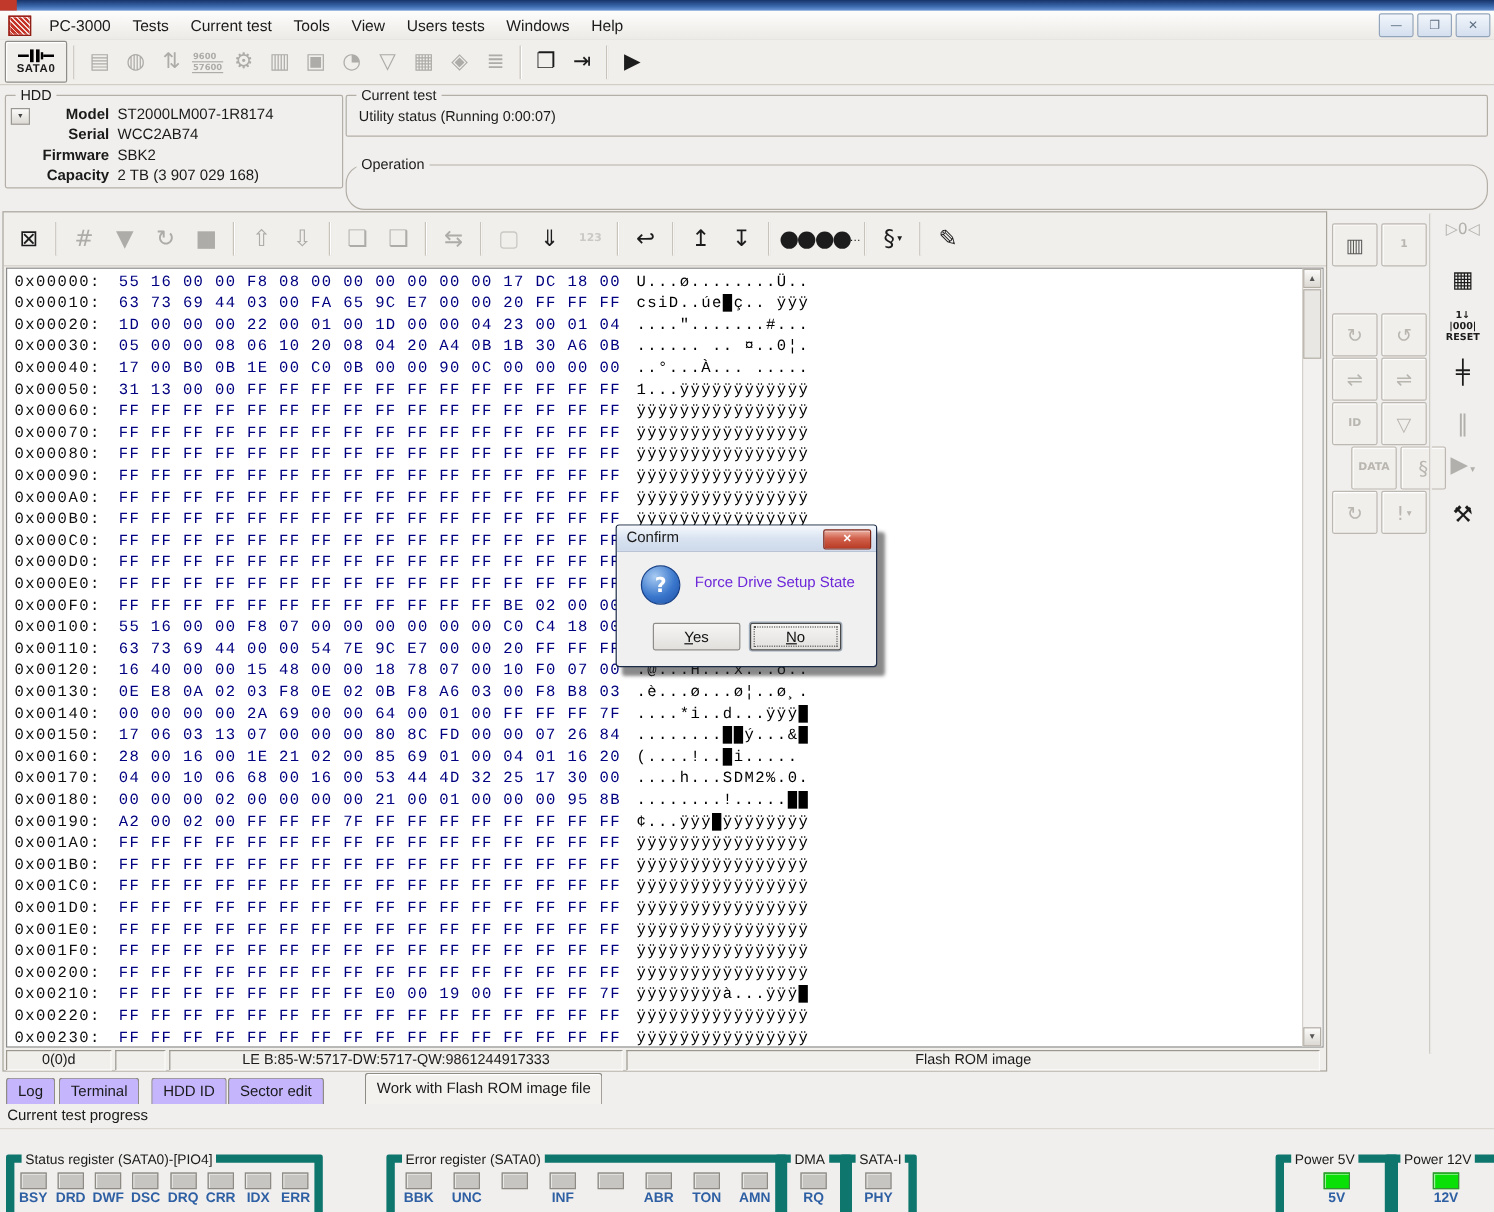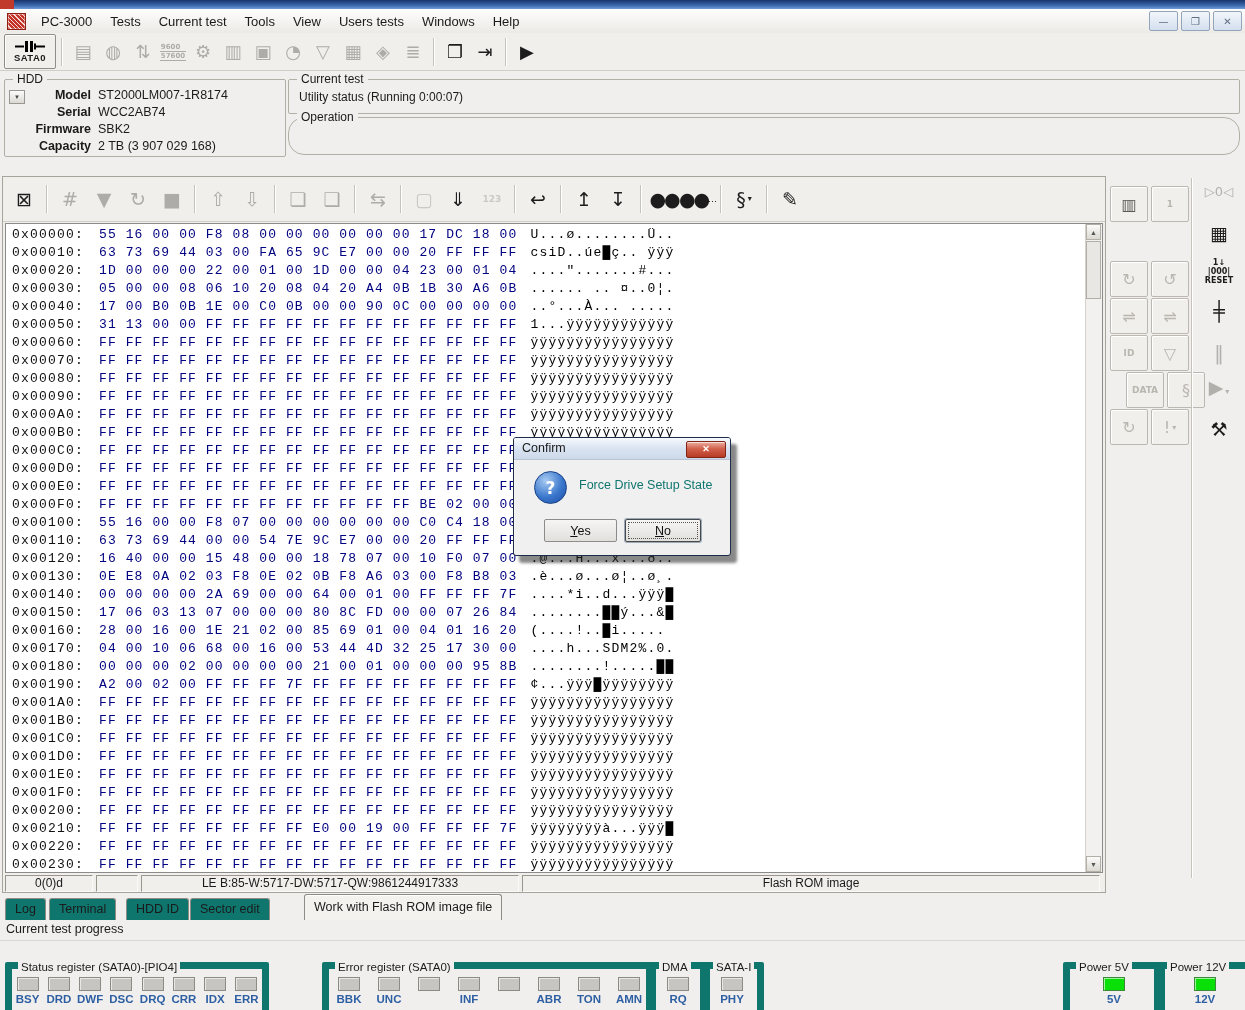--- a/index.html
+++ b/index.html
@@ -41,21 +41,21 @@
   .groupbox{position:absolute;border:1px solid #b3afa7;border-radius:2px;}
   .grouptitle{position:absolute;top:-8px;left:8px;background:#f0efed;padding:0 4px;font-size:12px;}
   #hddbox{left:4px;top:79px;width:280px;height:76px;}
   #hdd-dd{position:absolute;left:4px;top:10px;width:14px;height:12px;border:1px solid #9a9792;
       background:linear-gradient(#fbfbfa,#dcd9d3);font-size:6px;color:#444;display:flex;align-items:center;justify-content:center;}
   .hdd-row{position:absolute;left:0;width:100%;height:16px;font-size:12.5px;}
   .hdd-row .hl{position:absolute;left:0;width:86px;text-align:right;font-weight:bold;}
   .hdd-row .hv{position:absolute;left:93px;}
   #ctbox{left:288px;top:79px;width:950px;height:33px;}
   #ctbox .ct-status{position:absolute;left:10px;top:10px;font-size:12px;}
-  #opbox{left:288px;top:117px;width:950px;height:36px;border-radius:16px;}
+  #opbox{left:288px;top:137px;width:950px;height:36px;border-radius:16px;}
   
   #romrow{position:absolute;left:0;top:158px;width:1245px;height:16px;font-size:12.5px;font-weight:bold;}
   #rom-lbl{position:absolute;left:6px;}
   #br-lbl{position:absolute;left:713px;}
   #fam-lbl{position:absolute;left:783px;}
   
   #editor{position:absolute;left:2px;top:176px;width:1104px;height:717px;
       border:1px solid #a8a49c;background:#f1efec;box-sizing:border-box;}
   #hextb{position:absolute;left:0;top:0;width:100%;height:45px;border-bottom:1px solid #d2cec6;
       display:flex;align-items:center;padding-left:4px;box-sizing:border-box;}
@@ -82,21 +82,21 @@
   .rp-row{position:absolute;display:flex;gap:3px;}
   .rp-btn{width:36px;height:34px;border:1px solid #bcb8b1;border-radius:2px;background:#f1efec;
       box-shadow:inset 1px 1px 0 #fff;display:flex;align-items:center;justify-content:center;font-size:16px;}
   .rp-btn.txt{font-size:9px;font-weight:bold;letter-spacing:0;}
   #rtsep{position:absolute;left:1191px;top:178px;width:1px;height:700px;background:#c7c3bb;border-right:1px solid #fff;}
   #righttb{position:absolute;left:1194px;top:178px;width:50px;height:700px;}
   .rt-item{position:absolute;left:0;width:50px;text-align:center;font-size:19px;}
   .reset-ic{font-size:8px;font-weight:bold;line-height:9px;}
   
   #tabsrow{position:absolute;left:2px;top:894px;width:1240px;height:26px;}
-  .tab{position:absolute;bottom:0;height:21px;background:#0f766e;border:1px solid #8f8c86;
+  .tab{position:absolute;bottom:0;height:21px;background:#c4b5fd;border:1px solid #8f8c86;
       border-bottom:none;border-radius:3px 3px 0 0;font-size:12.5px;padding:0 9px;line-height:21px;}
   .tab.active{height:25px;background:#f4f2ef;line-height:25px;box-shadow:inset 0 1px 0 #fff;}
   #progresslbl{position:absolute;left:6px;top:922px;font-size:12.5px;}
   #progressline{position:absolute;left:0;top:940px;width:1245px;height:1px;background:#dbd8d2;}
   
   #registers{position:absolute;left:0;top:958px;width:1245px;height:52px;}
   .reg-box{position:absolute;top:4px;height:42px;border:7px solid #0f766e;border-radius:2px;}
   .reg-title{position:absolute;top:-8px;left:6px;background:#f0efed;padding:0 3px;font-size:11.5px;white-space:nowrap;}
   .led-wrap{position:absolute;top:8px;left:0;right:0;display:flex;justify-content:space-around;}
   .led-cell{display:flex;flex-direction:column;align-items:center;width:30px;}
@@ -113,21 +113,21 @@
       border-radius:2px 2px 0 0;}
   #dlg-title-text{position:absolute;left:8px;top:3px;font-size:12.5px;color:#1a1a1a;}
   #dlg-close{position:absolute;right:4px;top:3px;width:38px;height:15px;border-radius:2px;
       background:linear-gradient(#edb0a2,#d1614c 45%,#b83b24);border:1px solid #7e2516;
       box-shadow:inset 0 1px 0 rgba(255,255,255,.6);display:flex;align-items:center;justify-content:center;}
   #dlg-close .x{color:#fff;font-size:9px;font-weight:bold;line-height:9px;}
   #dlg-icon{position:absolute;left:20px;top:33px;width:31px;height:31px;border-radius:50%;
       background:radial-gradient(circle at 35% 28%,#a8cbf2,#3a77cc 55%,#1c4fa6);
       border:1px solid #173f86;color:#fff;font-size:17px;font-weight:bold;
       display:flex;align-items:center;justify-content:center;}
-  #dlg-msg{position:absolute;left:65px;top:40px;font-size:12.5px;color:#0f766e;}
+  #dlg-msg{position:absolute;left:65px;top:40px;font-size:12.5px;color:#6d28d9;}
   .dlg-btn{position:absolute;top:81px;height:23px;font-size:12.5px;color:#111;
       font-family:"Liberation Sans",sans-serif;background:linear-gradient(#f6f5f4,#e2e0dd);
       border:1px solid #8e8c88;border-radius:2px;}
   #dlg-yes{left:30px;width:73px;}
   #dlg-no{left:111px;width:76px;border:1px solid #4a4a4a;
       box-shadow:0 0 0 1px #9aa8b8;outline:1px dotted #555;outline-offset:-4px;}
 </style>
 </head>
 <body>
 

